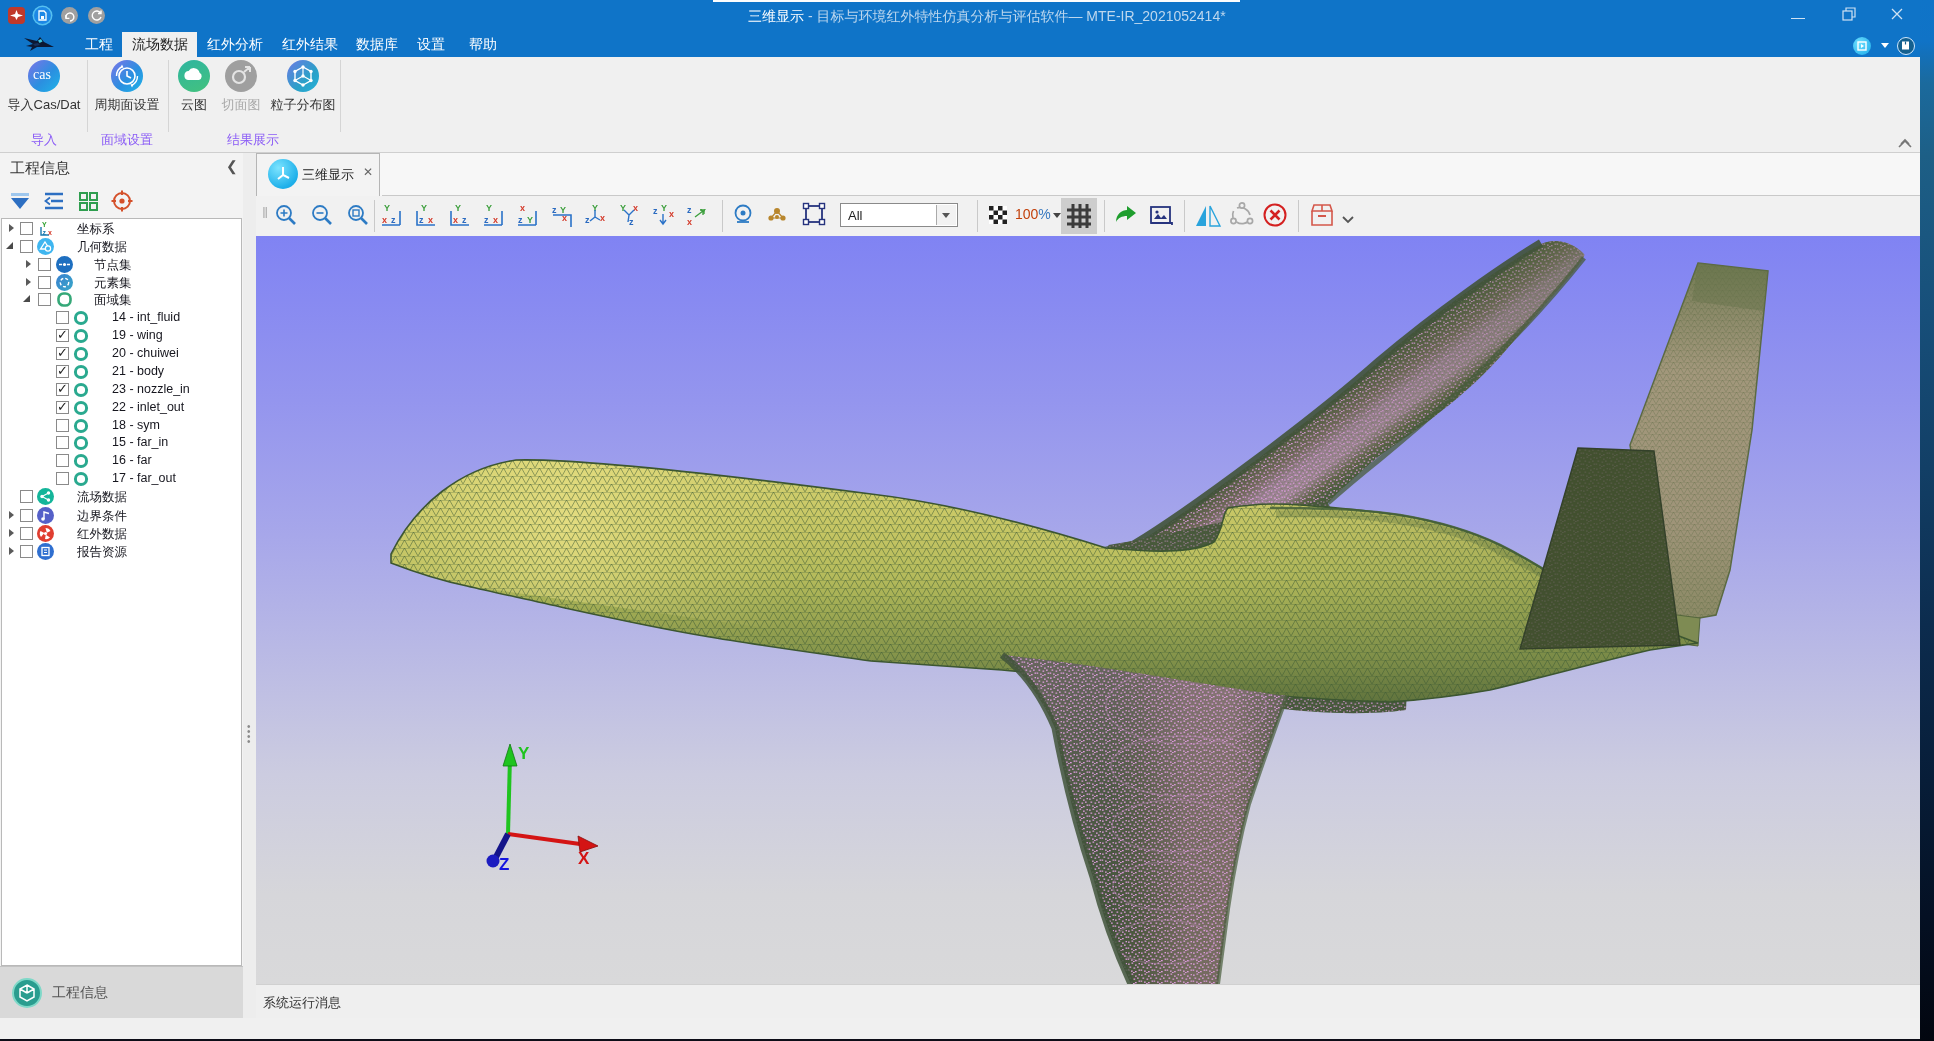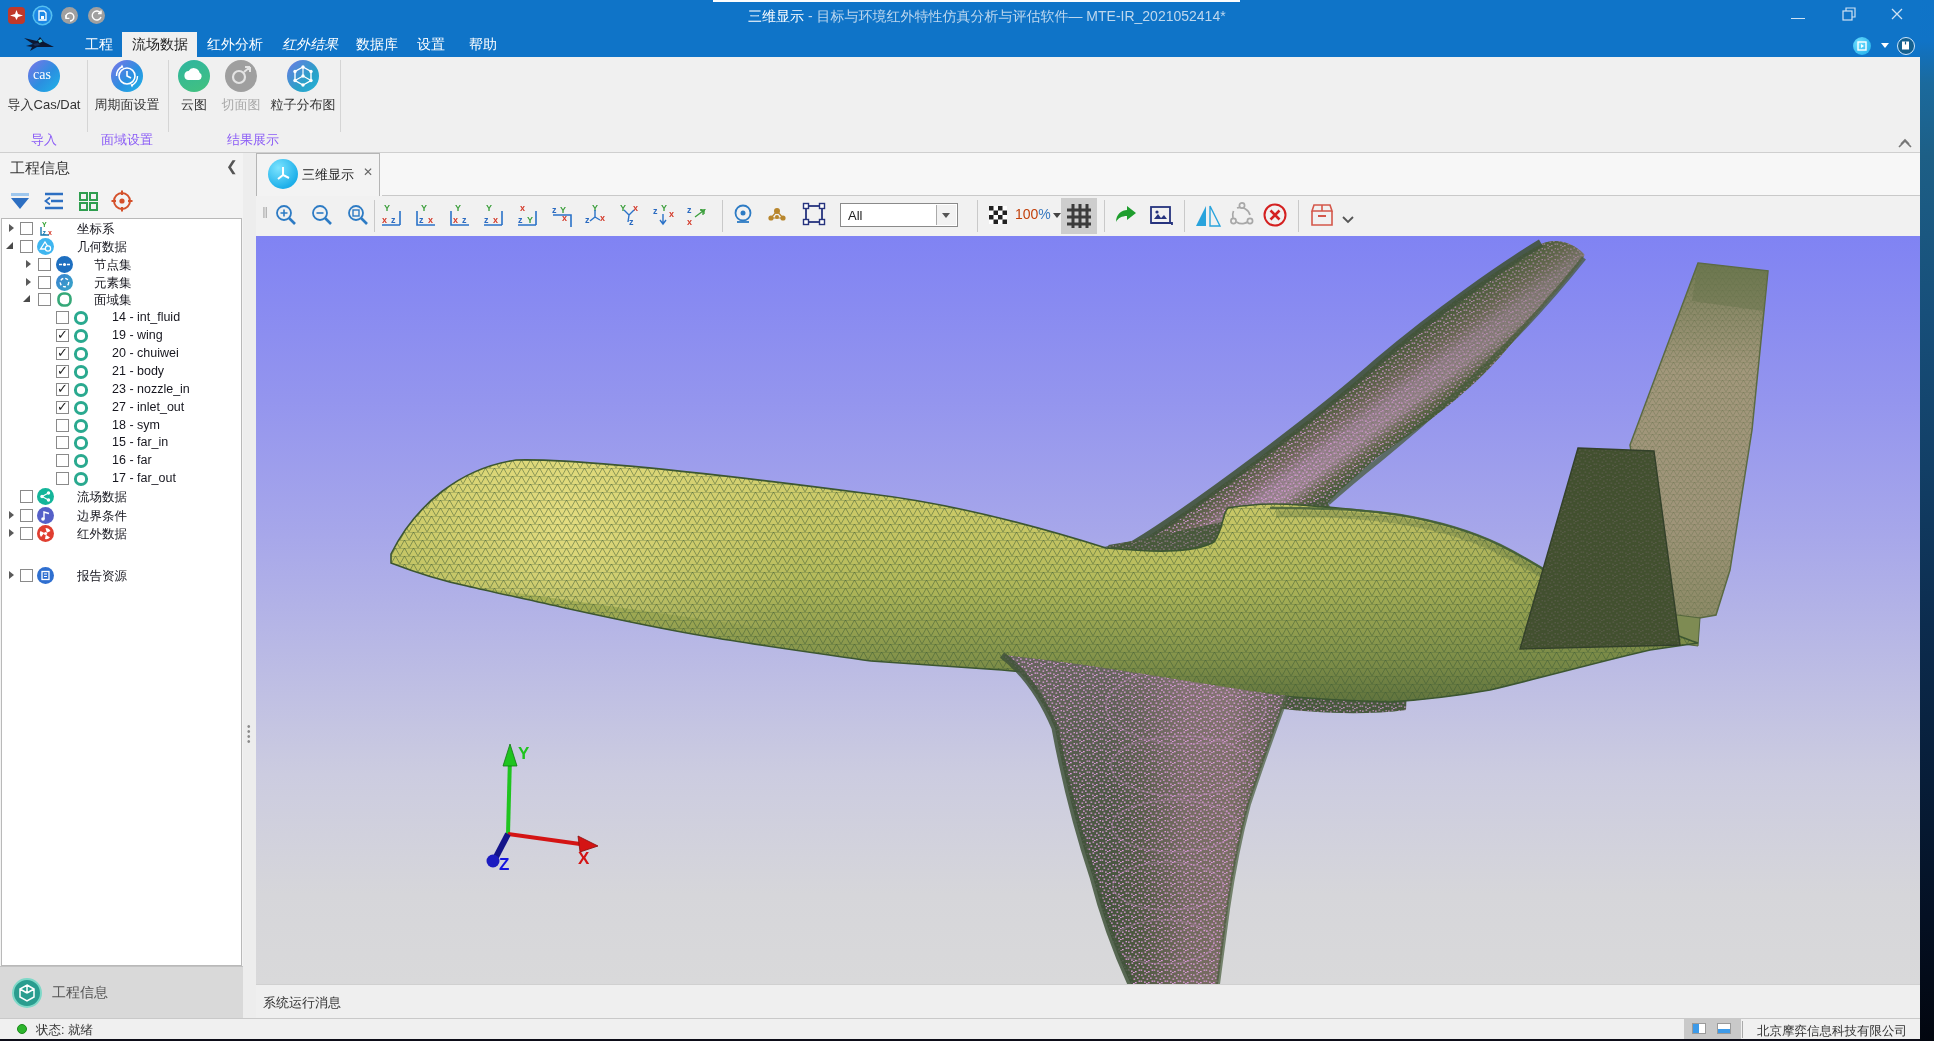--- a/index.html
+++ b/index.html
@@ -120,21 +120,21 @@
       <path d="M34 13 L24 8 L20 3 L17 7 L4 4 L13 10 L6 12 L12 13 L10 17 L17 13 Z" fill="#0c1833"></path>
       <path d="M18 6.5 L21 5 L22.5 7.5 L19.5 9 Z" fill="#3fc3da"></path>
       <path d="M13 10 L18 9 L20 11 L15 12 Z" fill="#16305c"></path>
     </svg>
   </div>
   <div class="abs" id="activetab">
       <span>流场数据</span>
     </div>
   <div class="abs menu" style="left:85px;">工程</div>
   <div class="abs menu" style="left:207px;">红外分析</div>
-  <div class="abs menu" style="left:282px;font-style:italic;">红外结果</div>
+  <div class="abs menu" style="left:282px;">红外结果</div>
   <div class="abs menu" style="left:356px;">数据库</div>
   <div class="abs menu" style="left:417px;">设置</div>
   <div class="abs menu" style="left:469px;">帮助</div>
 
   <div class="abs" style="left:1853px; top:37px; width:18px; height:18px; border-radius:50%; background:radial-gradient(circle at 35% 35%, #6fe0ff, #18a8e8);">
     <svg width="18" height="18" viewBox="0 0 18 18">
         <rect x="5" y="5" width="8" height="8" fill="none" stroke="#fff" stroke-width="1.4"></rect>
         <path d="M8 7 L11 9 L8 11 Z" fill="#fff"></path>
       </svg>
   </div>
@@ -338,21 +338,21 @@
         </svg>
       <span class="tlabel" style="left:112px;">23 - nozzle_in</span>
     </div>
     <div class="abs trow" style="left:0; top:399px; width:240px;">
       <div class="cb" style="left:56px;">
           <span class="ck">✓</span>
         </div>
       <svg style="position:absolute; left:73px; top:0.5px;" width="16" height="16" viewBox="0 0 16 16">
           <circle cx="8" cy="8" r="5.6" fill="none" stroke="#2aa98f" stroke-width="3"></circle>
         </svg>
-      <span class="tlabel" style="left:112px;">27 - inlet_out</span>
+      <span class="tlabel" style="left:112px;">22 - inlet_out</span>
     </div>
     <div class="abs trow" style="left:0; top:417px; width:280px;">
       <div class="cb" style="left:56px;"></div>
       <svg style="position:absolute; left:73px; top:0.5px;" width="16" height="16" viewBox="0 0 16 16">
           <circle cx="8" cy="8" r="5.6" fill="none" stroke="#2aa98f" stroke-width="3"></circle>
         </svg>
       <span class="tlabel" style="left:112px;">18 - sym</span>
     </div>
     <div class="abs trow" style="left:0; top:434px; width:240px;">
       <div class="cb" style="left:56px;"></div>
@@ -406,21 +406,21 @@
       <div class="cb" style="left:20px;"></div>
       <div style="position:absolute; left:37px; top:0px; width:17px; height:17px; border-radius:50%; background:#e03e30;">
         <svg width="17" height="17" viewBox="0 0 17 17">
             <circle cx="8.5" cy="8.5" r="1.6" fill="#fff"></circle>
             <path d="M8.5 3 A5.5 5.5 0 0 1 13.5 6 L9.8 7.8 Z M4 12 A5.5 5.5 0 0 1 3.5 6 L7.3 8 Z M13 12.5 A5.5 5.5 0 0 1 8 14 L8.8 9.8 Z" fill="#fff"></path>
           </svg>
       </div>
       <span class="tlabel" style="left:77px;">红外数据</span>
     </div>
 
-    <div class="abs trow" style="left:0; top:567px; width:240px;">
+    <div class="abs trow" style="left:0; top:543px; width:240px;">
       <div class="exp closed" style="left:9px;"></div>
       <div class="cb" style="left:20px;"></div>
       <div style="position:absolute; left:37px; top:0px; width:17px; height:17px; border-radius:50%; background:#2f6fd0;">
         <svg width="17" height="17" viewBox="0 0 17 17">
             <rect x="5" y="4.5" width="7" height="8" fill="none" stroke="#fff" stroke-width="1.3"></rect>
             <path d="M7 7 H10 M7 9.5 H10" stroke="#fff" stroke-width="1"></path>
           </svg>
       </div>
       <span class="tlabel" style="left:77px;">报告资源</span>
     </div>
@@ -803,30 +803,16 @@
         <circle cx="237" cy="625" r="6.5" fill="#1c1cc0"></circle>
         <text x="243" y="634" font-size="17" font-weight="bold" fill="#1414e0">Z</text>
       </g>
     </svg>
   </div>
 
   <div class="abs" id="msgbar">
       <span>系统运行消息</span>
     </div>
 
-  <div class="abs" id="statusbar">
-    <div class="dot"></div>
-      <div class="st">状态: 就绪</div>
-    <div id="sb-icons">
-      <div style="position:absolute; left:8px; top:4px; width:14px; height:11px; background:#fff; border:1px solid #9a9a9a;">
-          <div style="position:absolute; left:0; top:0; width:6px; height:9px; background:#3d9ae8;"></div>
-        </div>
-      <div style="position:absolute; left:33px; top:4px; width:14px; height:11px; background:#fff; border:1px solid #9a9a9a;">
-          <div style="position:absolute; left:0; top:5px; width:12px; height:4px; background:#3d9ae8;"></div>
-        </div>
-    </div>
-    <div id="sb-sep"></div>
-    <div id="sb-company">北京摩弈信息科技有限公司</div>
-  </div>
 
   <div class="abs" id="rightstrip"></div>
   <div class="abs" id="bottomstrip"></div>
 </div>
 
 </body></html>

